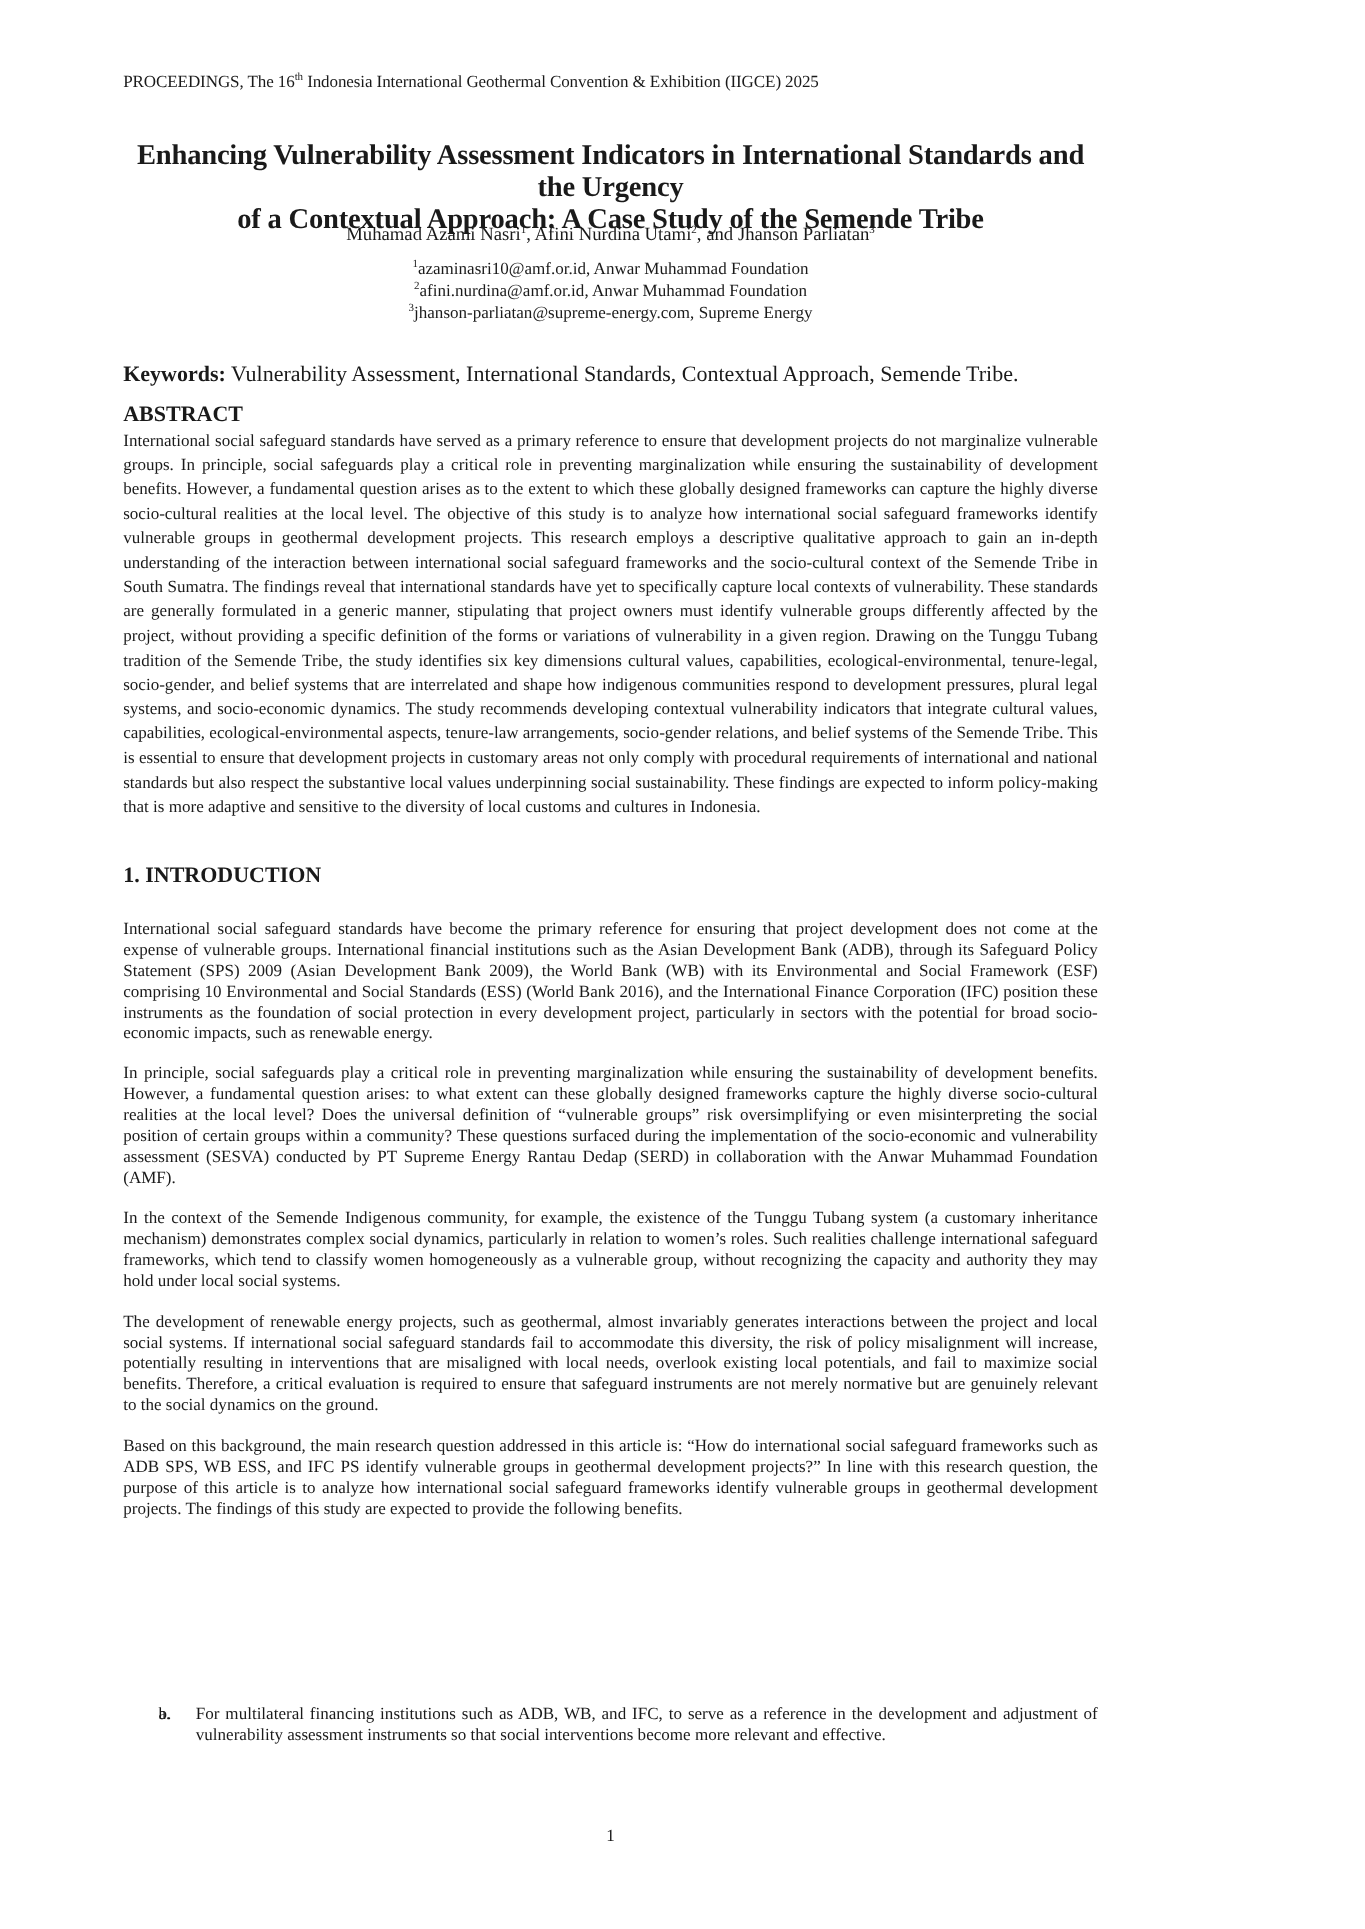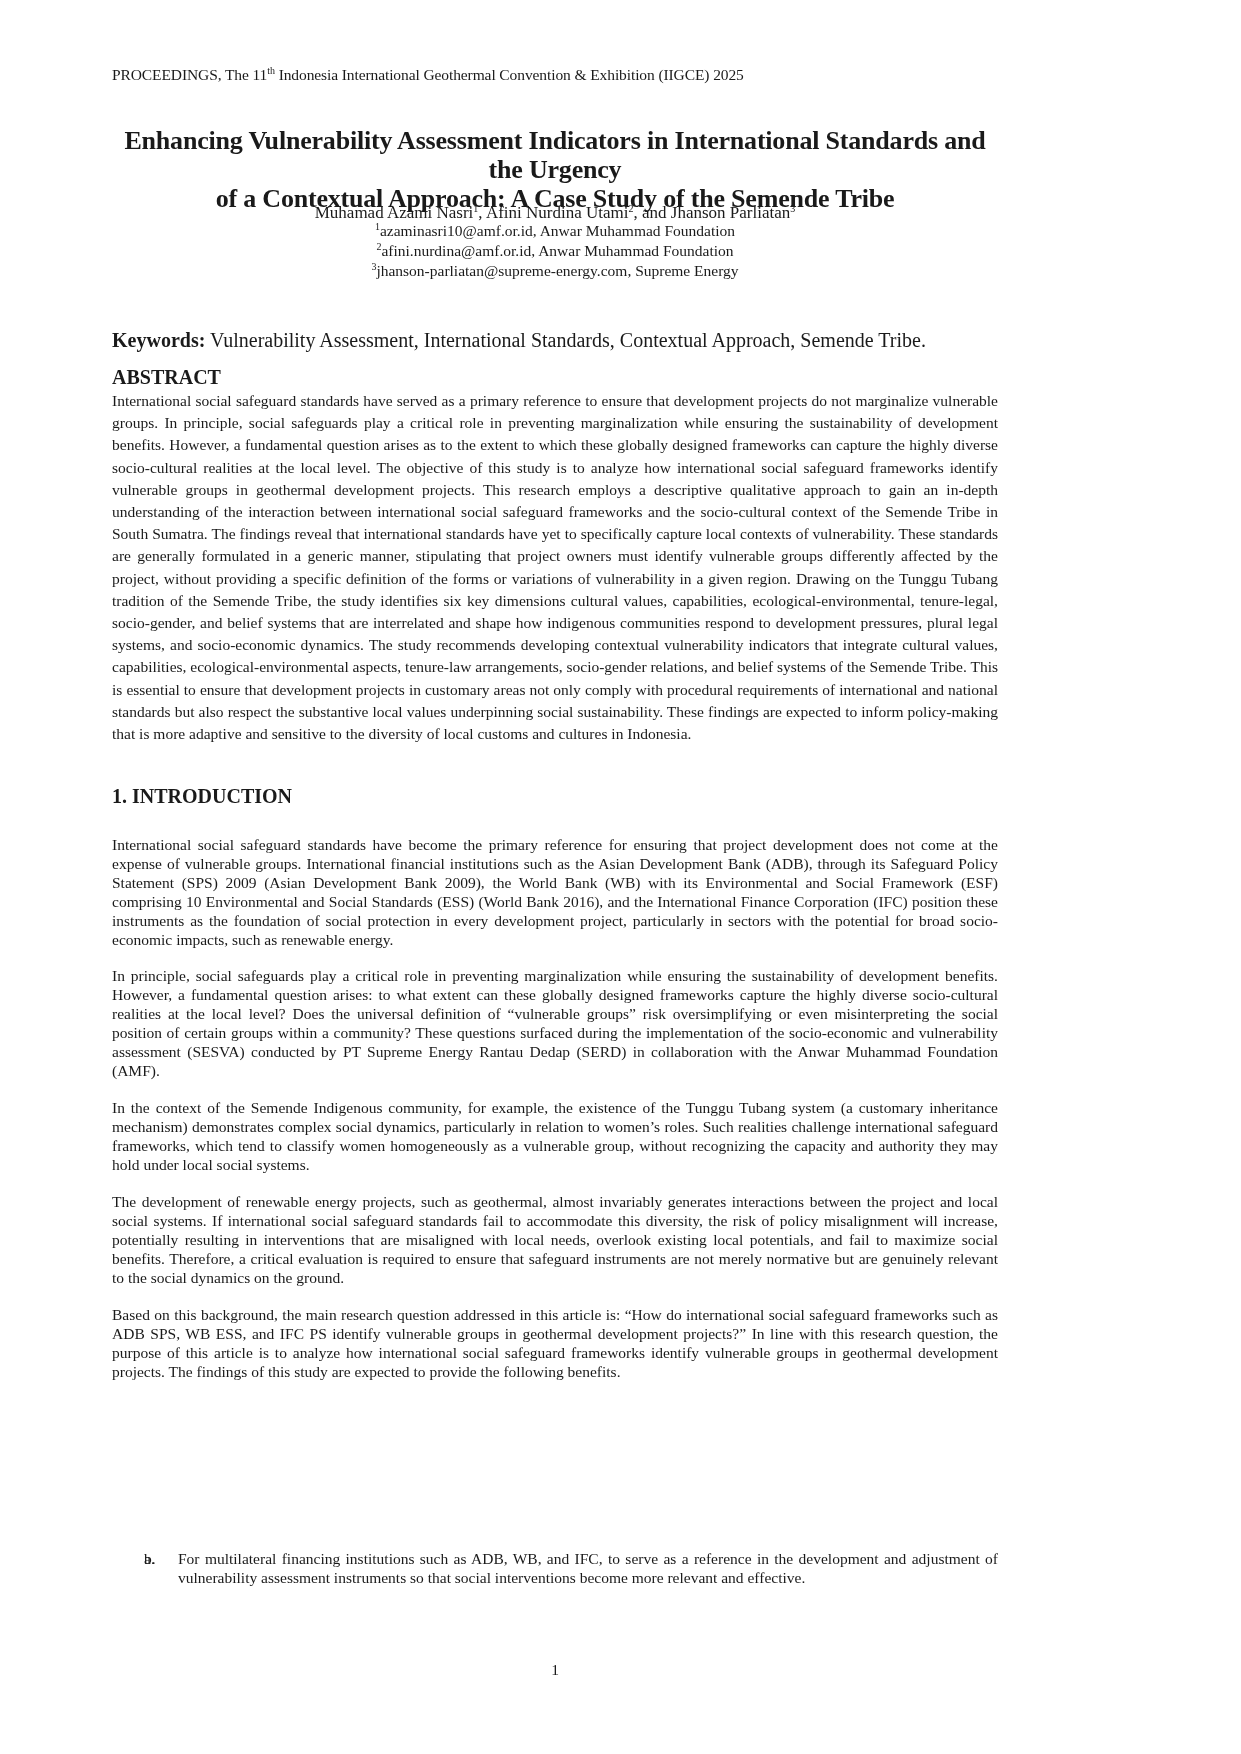--- a/index.html
+++ b/index.html
@@ -15,42 +15,42 @@
   .running-head sup { font-size: 10px; vertical-align: 6px; line-height: 0; }
   .title {
     position: absolute; top: 126px; left: 0; width: 886px; text-align: center;
     font-weight: bold; font-size: 26px; line-height: 29px; letter-spacing: -0.2px;
   }
   .authors {
     position: absolute; top: 203px; left: 0; width: 886px; text-align: center; font-size: 17px;
   }
   .authors sup, .affil sup { font-size: 10px; vertical-align: 6px; line-height: 0; }
   .affils {
-    position: absolute; top: 221px; left: 0; width: 886px; text-align: center; font-size: 15.5px; line-height: 20px;
+    position: absolute; top: 235px; left: 0; width: 886px; text-align: center; font-size: 15.5px; line-height: 20px;
   }
   .keywords { position: absolute; top: 329px; left: 0; font-size: 20px; }
   .keywords b { font-weight: bold; }
   .h { position: absolute; left: 0; font-weight: bold; font-size: 20px; }
   .para {
     position: absolute; left: 0; width: 886px; font-size: 15.5px; text-align: justify;
     margin: 0;
   }
   .abstract-body { top: 390px; line-height: 22.2px; }
   .intro-p { line-height: 19px; margin-top: 24px; }
   .list { position: absolute; left: 0; top: 1549px; width: 886px; font-size: 15.5px; line-height: 19px; margin: 0; padding: 0; list-style: none; }
   .list li { position: relative; padding-left: 66px; text-align: justify; margin: 0; }
   .list .marker { position: absolute; left: 32px; top: 0; }
   .page-num { position: absolute; top: 1661px; left: 0; width: 886px; text-align: center; font-size: 15.5px; }
 </style>
 </head>
 <body>
 
 <div class="page">
 
-  <div class="running-head"><span>PROCEEDINGS, The 11</span><sup>th</sup><span> Indonesia International Geothermal Convention &amp; Exhibition (IIGCE) 2025</span></div>
+  <div class="running-head"><span>PROCEEDINGS, The 16</span><sup>th</sup><span> Indonesia International Geothermal Convention &amp; Exhibition (IIGCE) 2025</span></div>
 
   <div class="title">
     <div>Enhancing Vulnerability Assessment Indicators in International Standards and the Urgency</div>
     <div>of a Contextual Approach: A Case Study of the Semende Tribe</div>
   </div>
 
   <div class="authors">
     <span>Muhamad Azami Nasri</span><sup>1</sup><span>, </span><span>Afini Nurdina Utami</span><sup>2</sup><span>, and </span><span>Jhanson Parliatan</span><sup>3</sup>
   </div>
 

